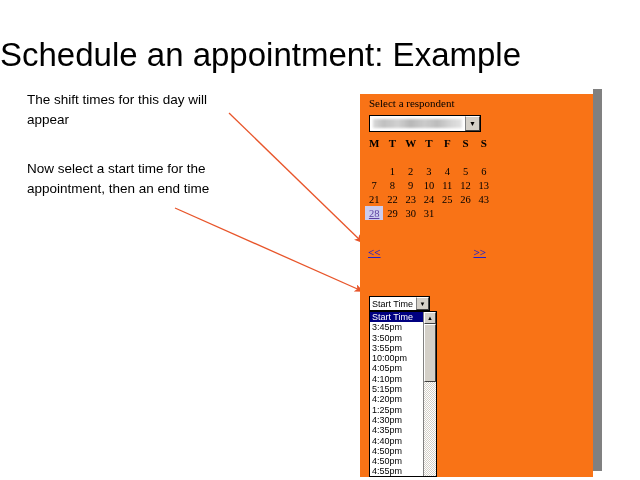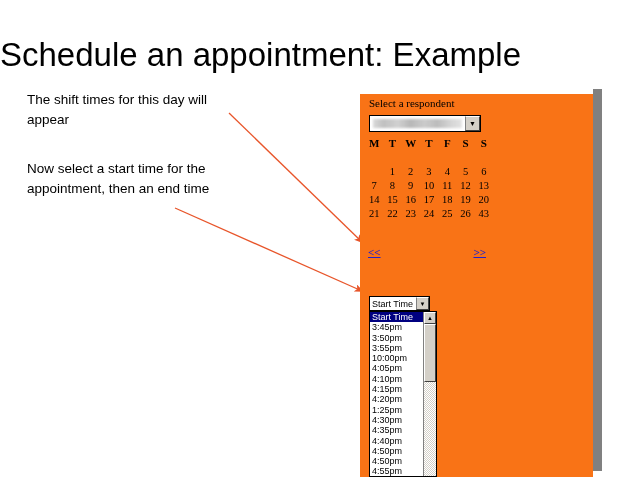--- a/index.html
+++ b/index.html
@@ -342,36 +342,36 @@
           <tr>
             <td><a href="#">7</a></td>
             <td><a href="#">8</a></td>
             <td><a href="#">9</a></td>
             <td><a href="#">10</a></td>
             <td><a href="#">11</a></td>
             <td><a href="#">12</a></td>
             <td><a href="#">13</a></td>
           </tr>
           <tr>
-            <td><a href="#">14</a></td>
-            <td><a href="#">15</a></td>
-            <td><a href="#">16</a></td>
-            <td><a href="#">17</a></td>
-            <td><a href="#">18</a></td>
-            <td><a href="#">19</a></td>
-            <td><a href="#">20</a></td>
-          </tr>
-          <tr>
             <td><a href="#">21</a></td>
             <td><a href="#">22</a></td>
             <td><a href="#">23</a></td>
             <td><a href="#">24</a></td>
             <td><a href="#">25</a></td>
             <td><a href="#">26</a></td>
             <td><a href="#">43</a></td>
+          </tr>
+          <tr>
+            <td class="day-selected"><a href="#">28</a></td>
+            <td><a href="#">29</a></td>
+            <td><a href="#">30</a></td>
+            <td><a href="#">31</a></td>
+            <td>&nbsp;</td>
+            <td>&nbsp;</td>
+            <td>&nbsp;</td>
           </tr>
         </tbody>
     </table>
   </div>
 
   <div id="cal-nav">
     <a href="#">&lt;&lt;</a>
     <a href="#">&gt;&gt;</a>
   </div>
 
@@ -383,21 +383,21 @@
 
   <div id="start-time-list">
     <div id="start-time-options">
         <div class="time-option selected">Start Time</div>
         <div class="time-option">3:45pm</div>
         <div class="time-option">3:50pm</div>
         <div class="time-option">3:55pm</div>
         <div class="time-option">10:00pm</div>
         <div class="time-option">4:05pm</div>
         <div class="time-option">4:10pm</div>
-        <div class="time-option">4:15pm</div>
+        <div class="time-option">5:15pm</div>
         <div class="time-option">4:20pm</div>
         <div class="time-option">1:25pm</div>
         <div class="time-option">4:30pm</div>
         <div class="time-option">4:35pm</div>
         <div class="time-option">4:40pm</div>
         <div class="time-option">4:50pm</div>
         <div class="time-option">4:50pm</div>
         <div class="time-option">4:55pm</div>
       </div>
     <div id="start-time-scrollbar">

